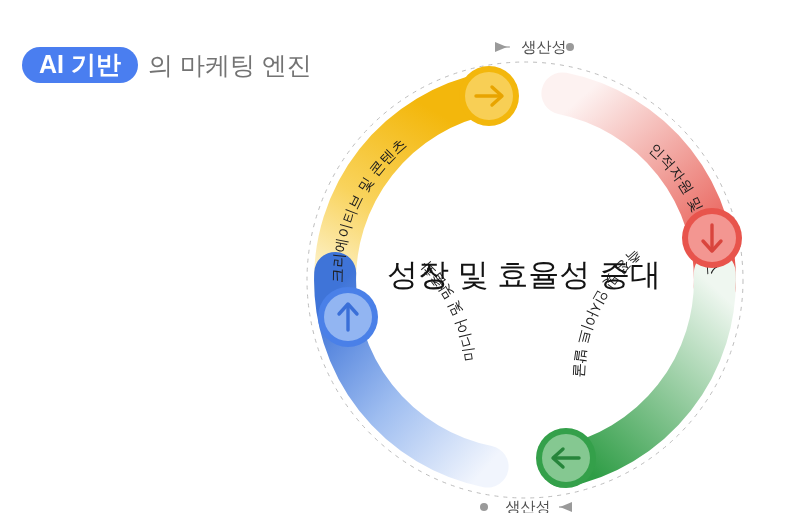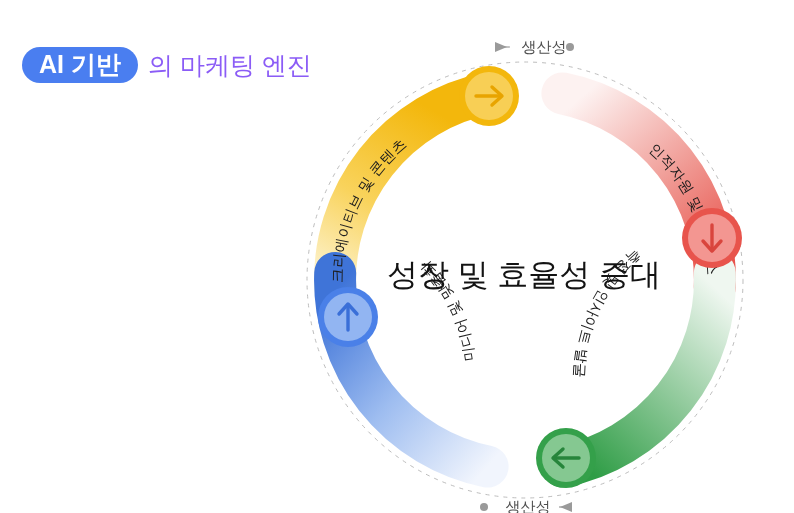--- a/index.html
+++ b/index.html
@@ -24,21 +24,21 @@
     color:#ffffff;
     font-size:25px;
     font-weight:bold;
     letter-spacing:0px;
     padding:4px 17px 6px 17px;
     border-radius:22px;
     line-height:1.05;
     display:inline-block;
   }
   .heading-rest{
-    color:#8b5cf6;
+    color:#737373;
     font-size:25px;
     font-weight:normal;
     line-height:1.05;
   }
 
   
   svg#wheel{position:absolute;left:0;top:0;width:794px;height:513px;display:block;}
 
   .axis-label{
     font-family:"Liberation Sans","DejaVu Sans",sans-serif;

